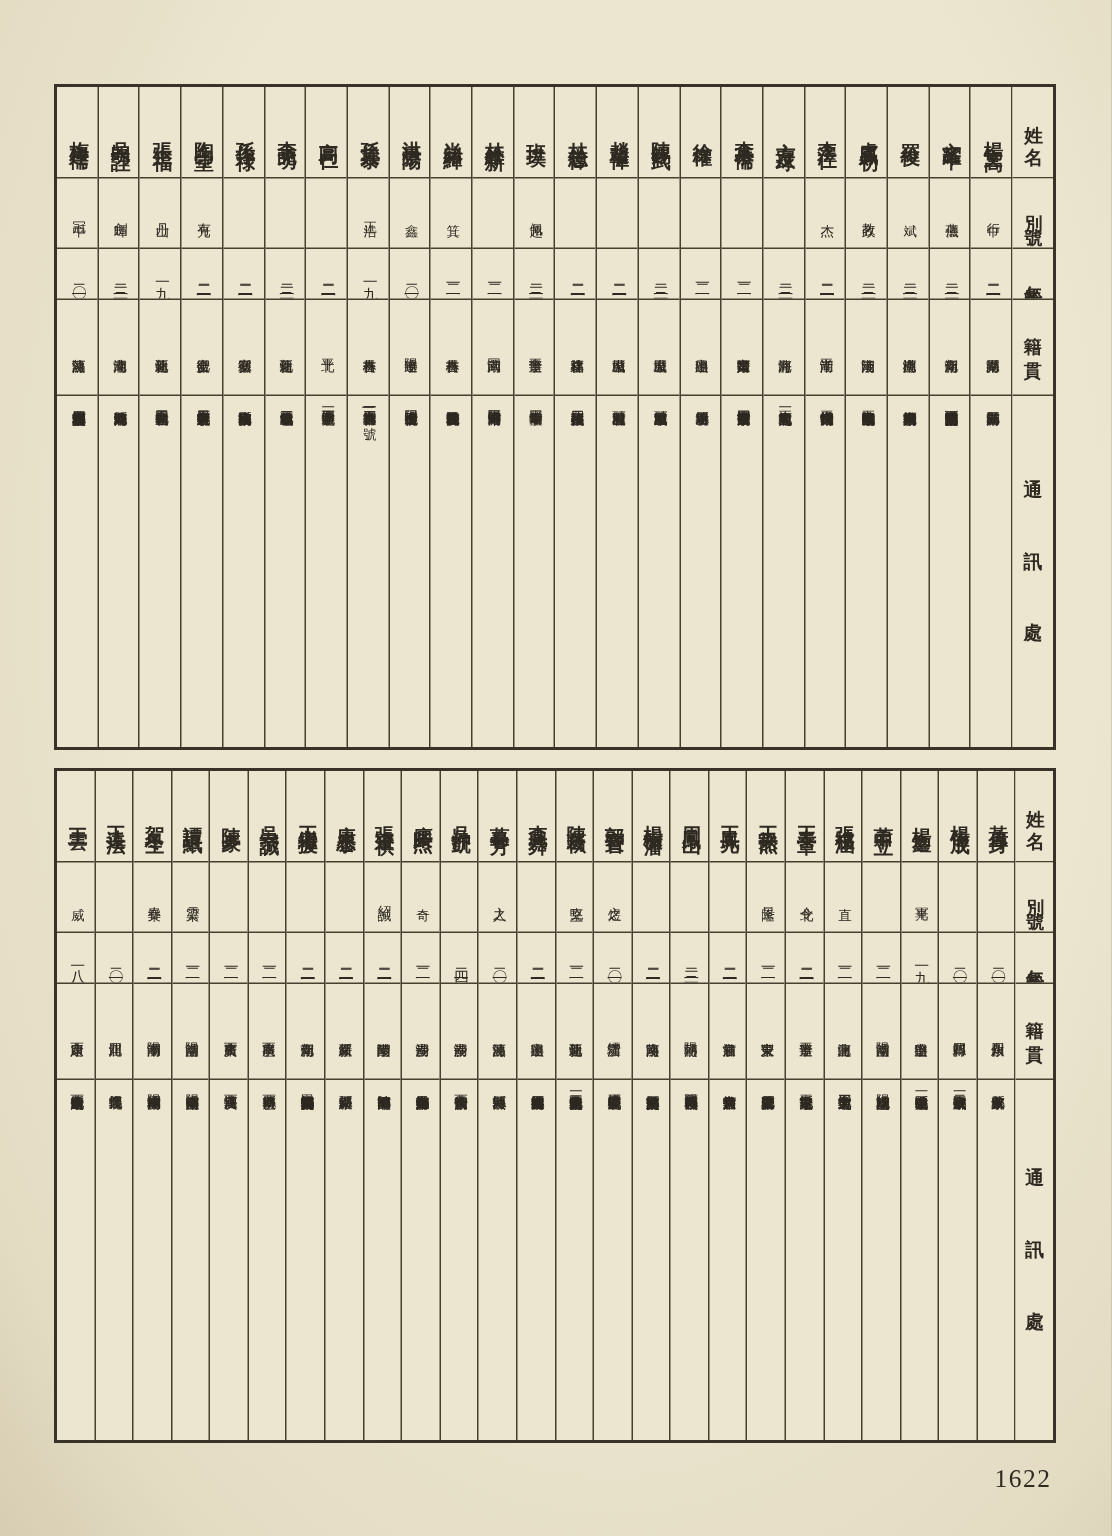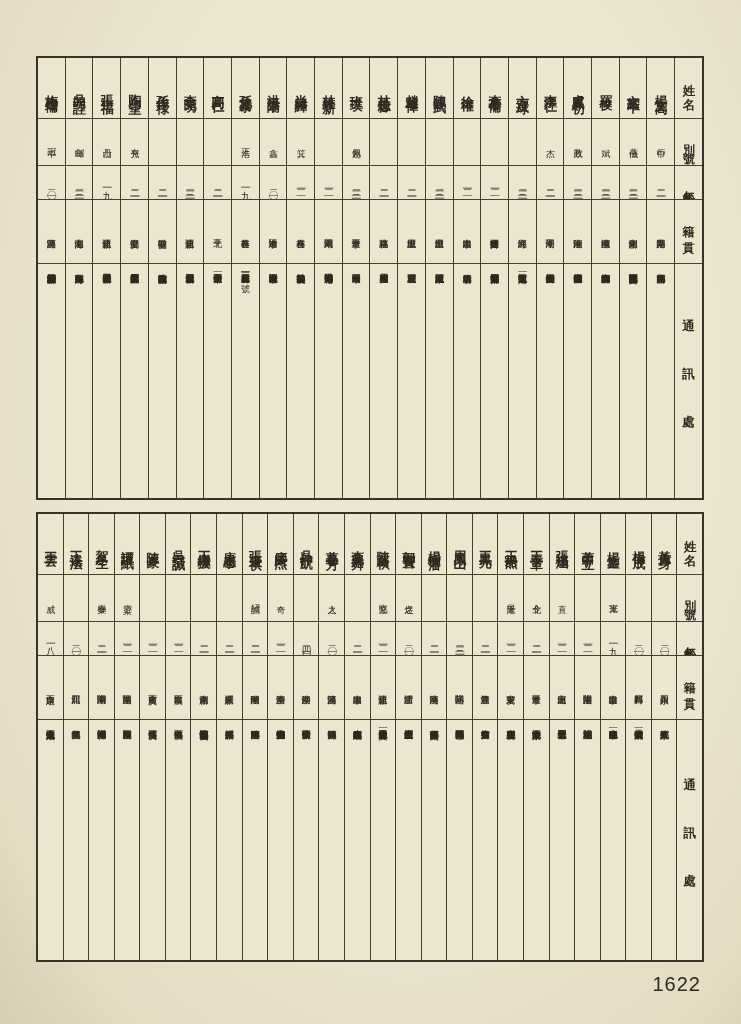--- a/index.html
+++ b/index.html
@@ -40,22 +40,22 @@
   .hdr .cell{background:#ece5d0;}
   .hdr .v{font-weight:700;}
   .hdr .c-name .v{font-size:12.5px;letter-spacing:14px;}
   .hdr .c-alias .v{font-size:12px;letter-spacing:8px;}
   .hdr .c-age .v{font-size:12px;letter-spacing:3px;}
   .hdr .c-native .v{font-size:12px;letter-spacing:16px;}
   .hdr .c-addr{align-items:center;}
   .hdr .c-addr .v{font-size:12.5px;letter-spacing:48px;height:auto;line-height:14px;}
   .page-number{
     position:absolute;right:40px;bottom:28px;
-    font-family:Liberation Sans, sans-serif;
-    font-size:20px;color:#2e2921;letter-spacing:1px;margin-left:16px;
+    font-family:Liberation Serif, serif;
+    font-size:17px;color:#2e2921;letter-spacing:1px;margin-left:16px;
   }
 </style>
 </head>
 <body>
 
 <div class="page">
   <div class="dir-table t-top">
       <div class="col">
         <div class="cell c-name">
           <span class="v">梅建儒</span>

